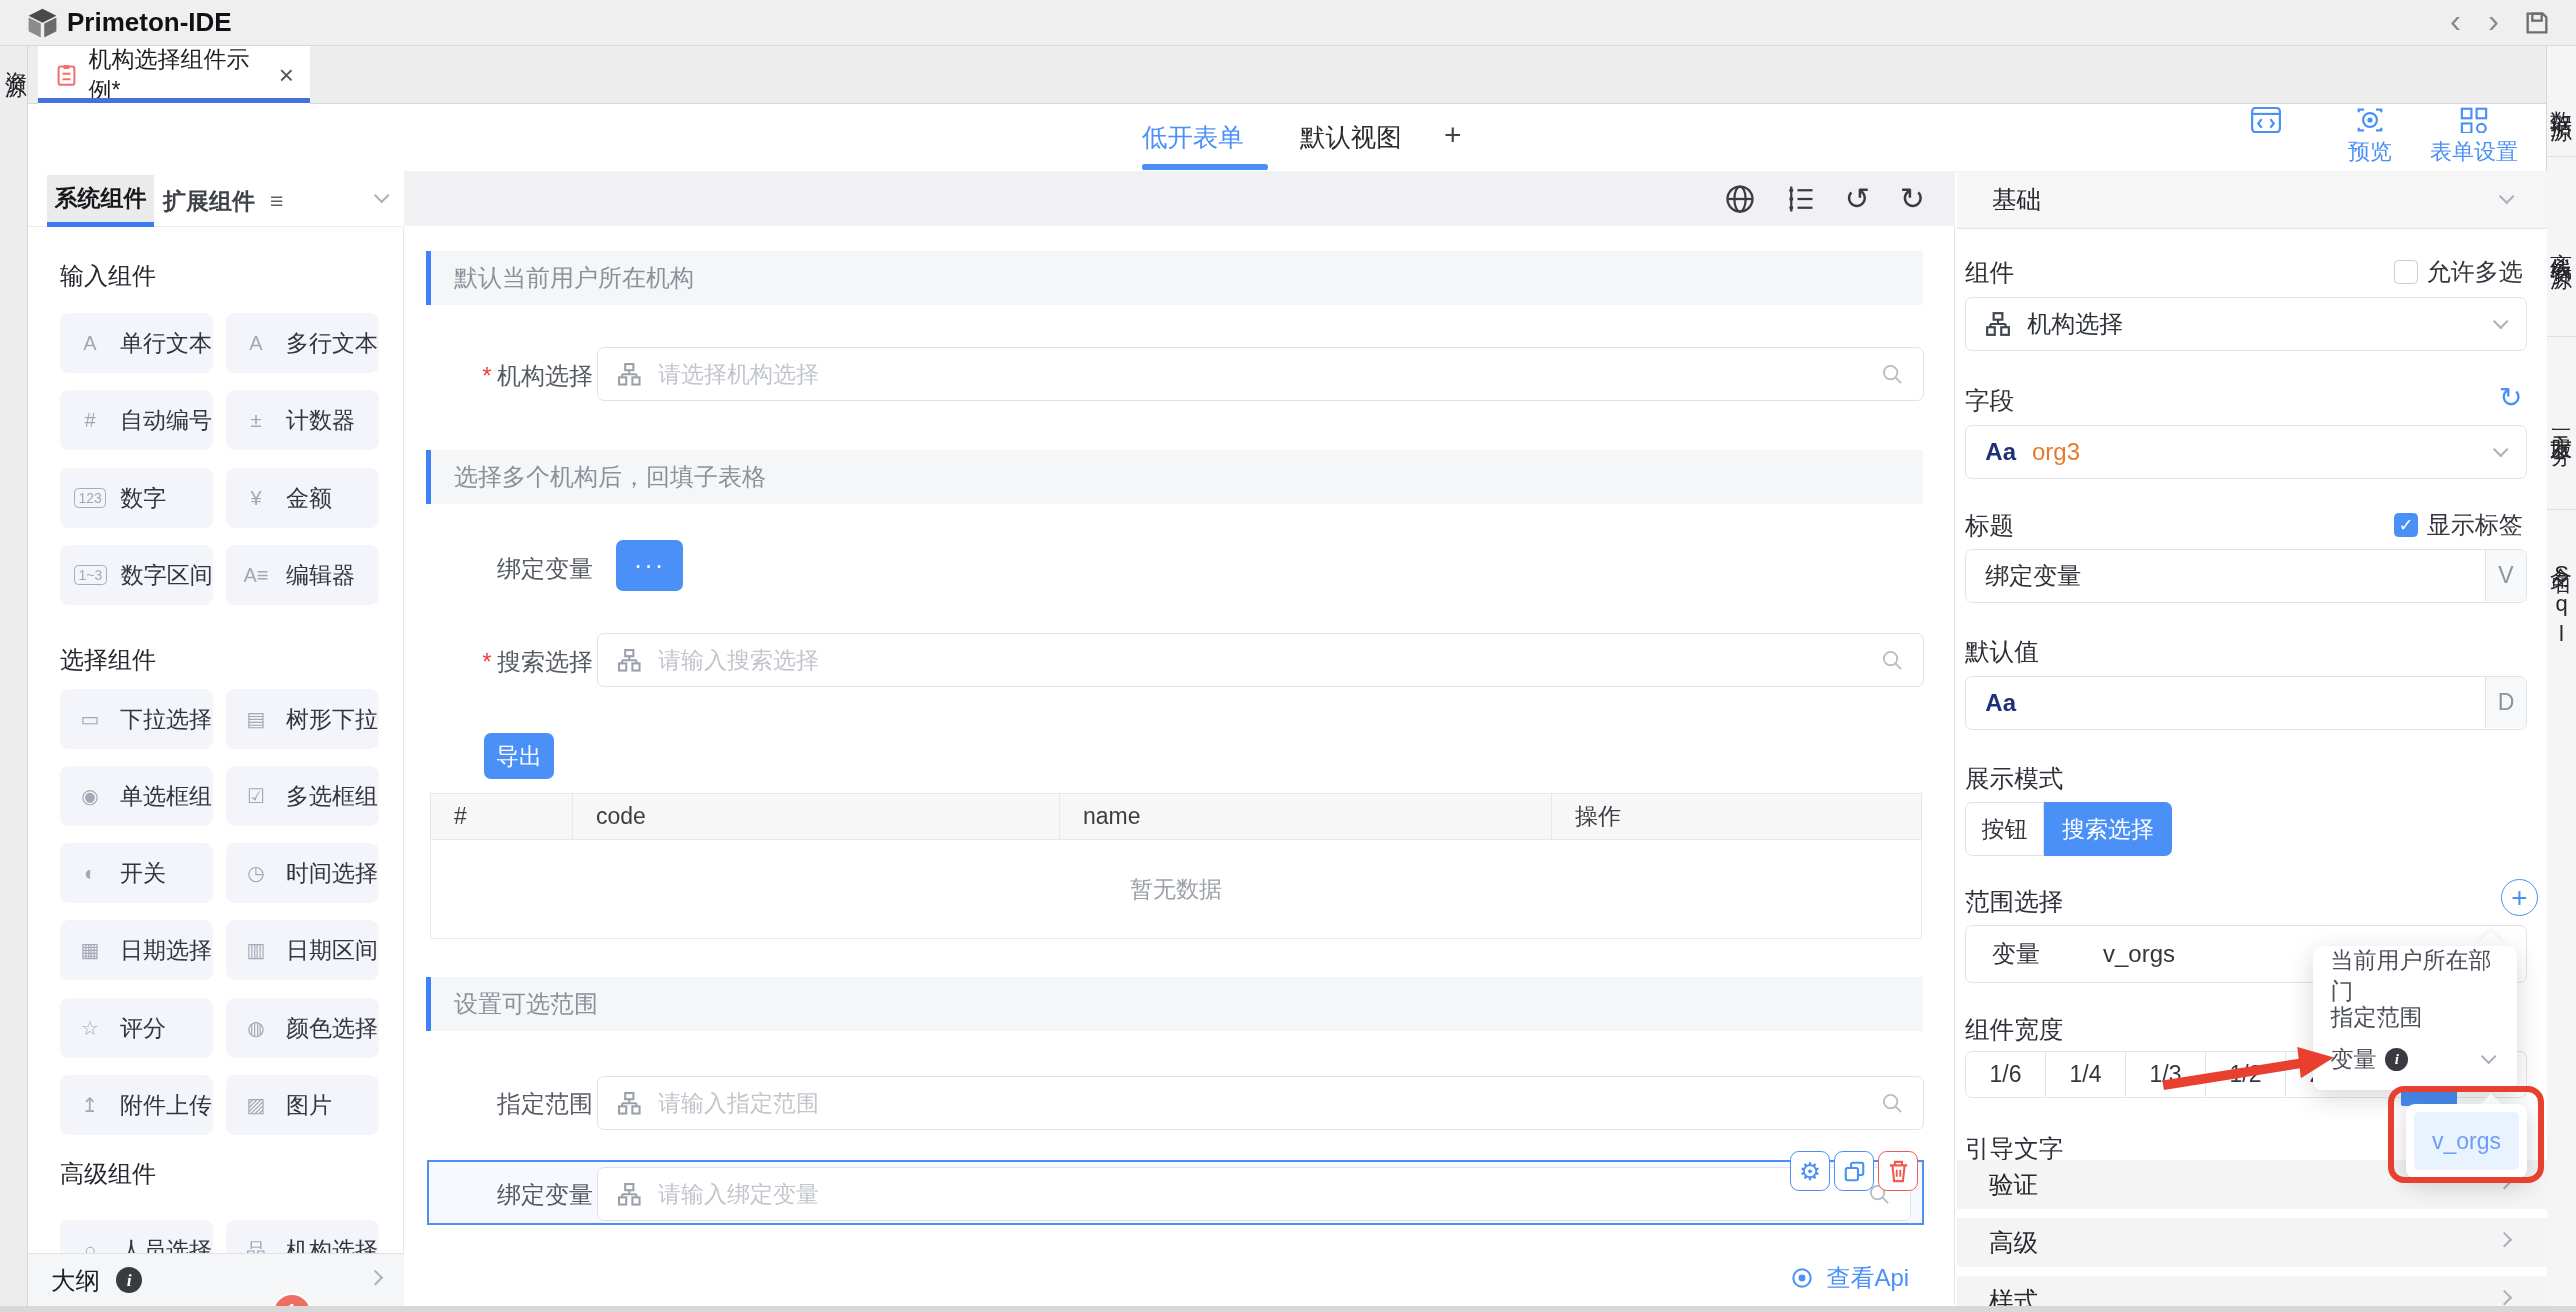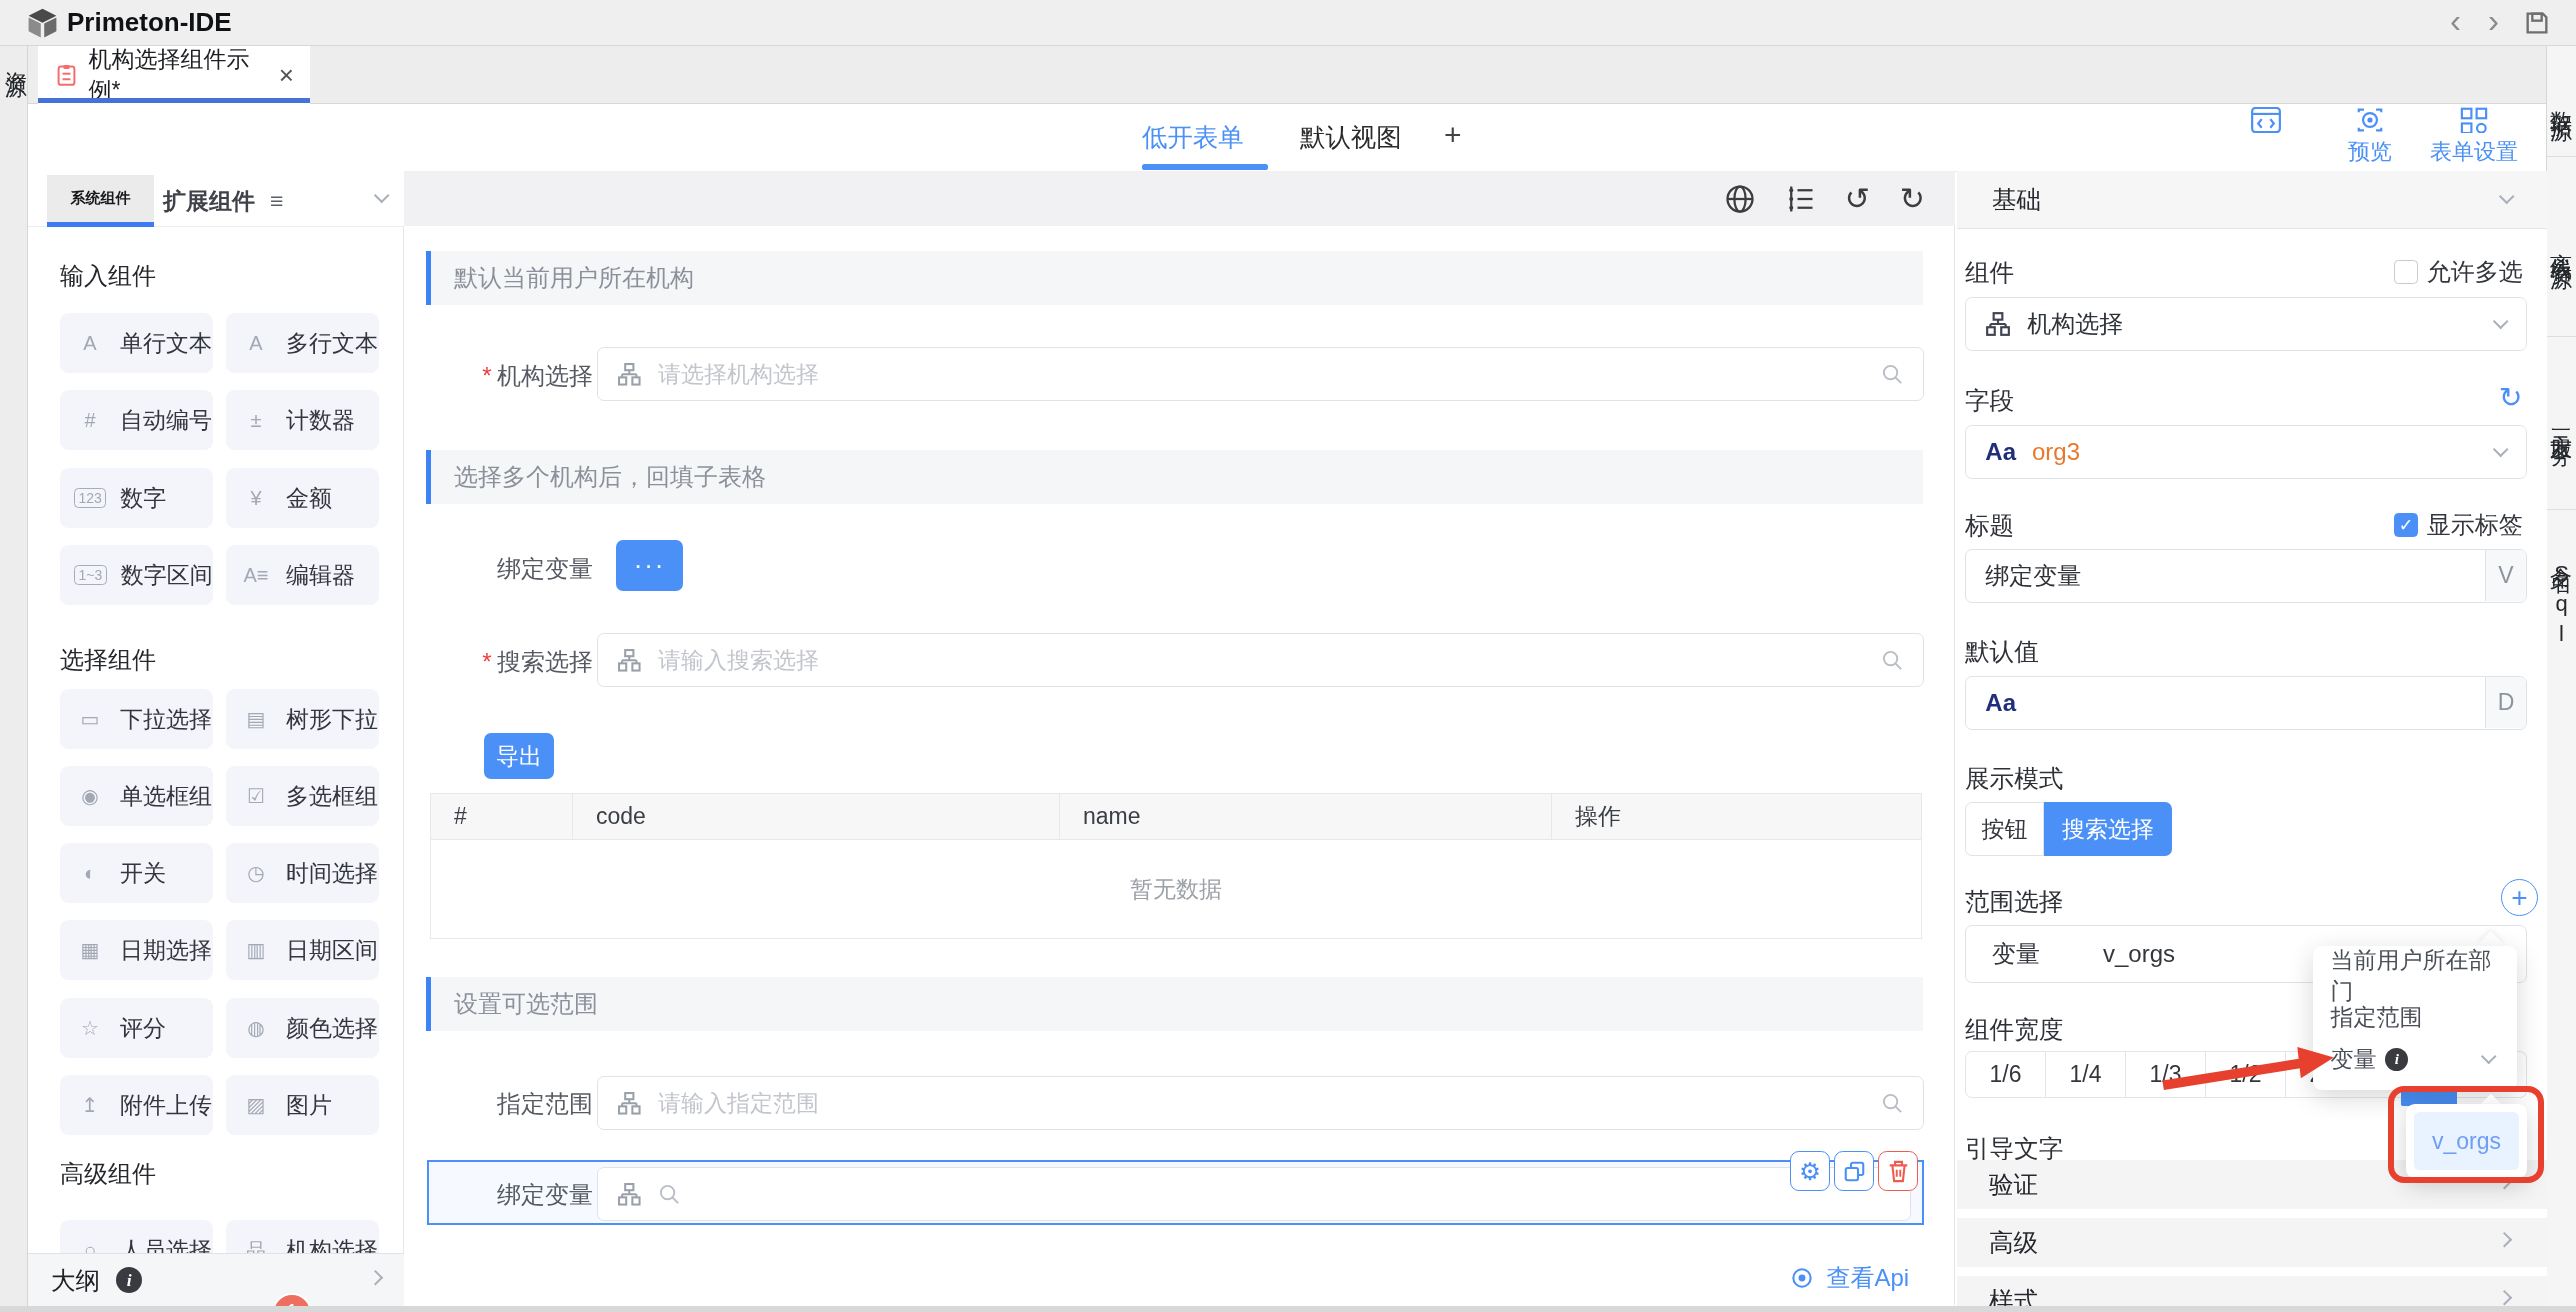--- a/index.html
+++ b/index.html
@@ -29,21 +29,21 @@
   
   .viewbar{left:28px;top:104px;width:2518px;height:68px;background:#fff;border-bottom:1.8px solid #e7e7e7;}
   .vtab{font-size:25.4px;color:#2b2b2b;}
   .vtab.active{color:#4a90f7;}
   .vtab-underline{left:1142px;top:164px;width:126px;height:6.1px;background:#4a90f7;border-radius:2.6px;}
   .top-action{display:flex;flex-direction:column;align-items:center;gap:3.5px;color:#4a90f7;font-size:22px;}
 
   
   .left-panel{left:28px;top:171px;width:376px;height:1134px;background:#fff;border-right:1.8px solid #e6e6e8;}
   .lp-tabs{left:28px;top:171px;width:376px;height:56px;background:#fff;border-bottom:1.8px solid #ececec;}
-  .lp-tab-chip{left:47px;top:175px;width:107px;height:47px;background:#ebebeb;display:flex;align-items:center;justify-content:center;font-size:15px;font-weight:bold;color:#17181b;}
+  .lp-tab-chip{left:47px;top:175px;width:107px;height:47px;background:#ebebeb;display:flex;align-items:center;justify-content:center;font-size:23px;font-weight:bold;color:#17181b;}
   .lp-tab-underline{left:47px;top:222px;width:107px;height:5.3px;background:#3d7bf5;}
   .lp-tab2{left:163px;top:186px;font-size:23px;color:#3f4248;font-weight:bold;}
   .sec-title{font-size:24px;color:#26282d;}
   .chip{width:153px;height:60px;background:#f4f5fb;border-radius:8.8px;display:flex;align-items:center;gap:14px;padding-left:14px;}
   .chip-g{min-width:32px;font-size:20px;color:#a2a8b4;text-align:center;}
   .chip-g.boxed{font-size:14px;border:1.8px solid #a7adb8;border-radius:4.4px;padding:0.9px 3.5px;min-width:auto;}
   .chip-l{font-size:23px;color:#33363c;}
   .outline-bar{left:28px;top:1253px;width:376px;height:53px;background:#f5f6f7;border-top:1.8px solid #e2e2e4;display:flex;align-items:center;padding:0 23px;gap:16px;}
   .outline-label{font-size:24.6px;color:#1e2025;}
   .info-dot{width:26px;height:26px;border-radius:50%;background:#3a3b40;color:#fff;display:inline-flex;align-items:center;justify-content:center;font-size:17.5px;font-style:italic;font-weight:bold;font-family:"Liberation Serif",serif;}
@@ -384,20 +384,21 @@
 
   <div class="abs sel-wrap"></div>
   <div class="abs f-label" style="left:404px;top:1179px;">绑定变量</div>
   <div class="abs f-input" style="top:1167px;width:1314px;">
     <svg width="24.6" height="24.6" viewBox="0 0 24 24">
       <rect x="8" y="2" width="8" height="6" fill="none" stroke="#9aa0aa" stroke-width="2"></rect>
       <path d="M12 8v4M5 12h14M5 12v3M19 12v3" fill="none" stroke="#9aa0aa" stroke-width="2"></path>
       <rect x="2" y="15" width="7" height="7" fill="none" stroke="#9aa0aa" stroke-width="2"></rect>
       <rect x="15" y="15" width="7" height="7" fill="none" stroke="#9aa0aa" stroke-width="2"></rect>
     </svg>
+    <span class="ph">请输入绑定变量</span>
     <svg width="23" height="23" viewBox="0 0 24 24">
       <circle cx="10" cy="10" r="7" fill="none" stroke="#b9bec6" stroke-width="2"></circle>
       <line x1="15" y1="15" x2="21" y2="21" stroke="#b9bec6" stroke-width="2"></line>
     </svg>
   </div>
   <div class="abs mini-btn" style="left:1790px;top:1151px;border:1.8px solid #4a90f7;">
     <span style="color:#4a90f7;font-size:24.6px;">⚙</span>
     </div>
   <div class="abs mini-btn" style="left:1834px;top:1151px;border:1.8px solid #4a90f7;">
     <svg width="21" height="21" viewBox="0 0 24 24">

